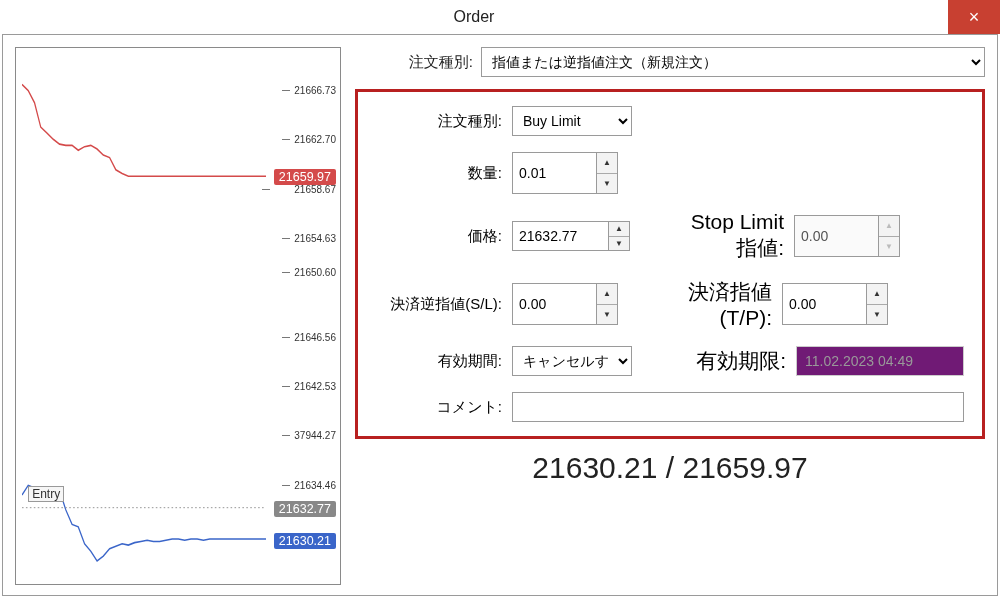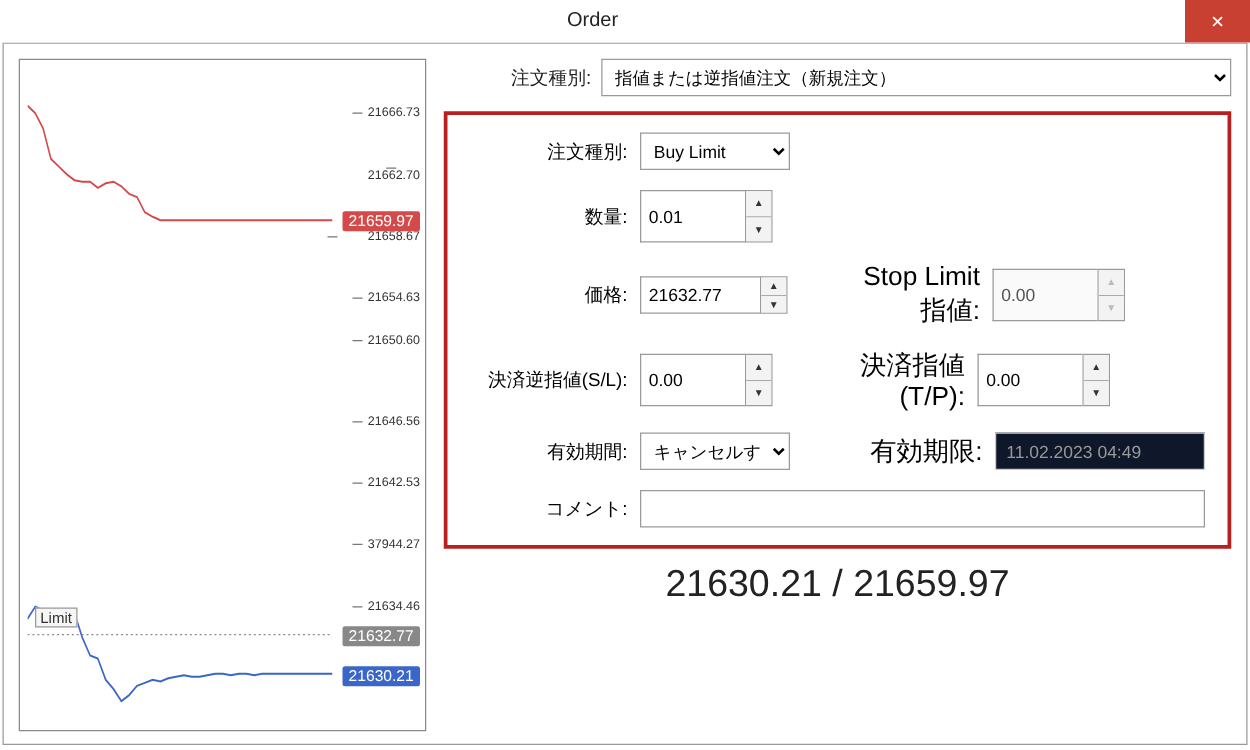--- a/index.html
+++ b/index.html
@@ -32,21 +32,21 @@
 .glbl2 { width: 120px; text-align: right; font-size: 21px; margin-left: 24px; }
 .ncell { display: flex; align-items: stretch; }
 .ninput { border: 1px solid #9a9a9a; border-right: none; padding: 0 6px; font-size: 14px; }
 .ninput.w100 { width: 96px; height: 30px; }
 .ninput.w90 { width: 84px; height: 42px; }
 .spinner { width: 22px; border: 1px solid #9a9a9a; display: flex; flex-direction: column; }
 .spinner div { flex: 1; display: flex; align-items: center; justify-content: center; font-size: 8px; background: #f3f3f3; cursor: pointer; color: #333; }
 .spinner div:first-child { border-bottom: 1px solid #aaa; }
 .spinner.disabled div { color: #bbb; cursor: default; }
 .sel-small { height: 30px; width: 120px; font-size: 14px; }
-.dateval { border: 1px solid #ccc; padding: 4px 8px; font-size: 14px; color: #999; background: #0f172a; height: 30px; width: 168px; display: flex; align-items: center; }
+.dateval { border: 1px solid #ccc; padding: 4px 8px; font-size: 14px; color: #999; background: #701a75; height: 30px; width: 168px; display: flex; align-items: center; }
 .comment-in { flex: 1; height: 30px; border: 1px solid #9a9a9a; padding: 0 6px; font-size: 14px; }
 .bigprice { text-align: center; font-size: 30px; color: #222; margin-top: 6px; }
 .submit-row { margin-top: 8px; }
 .submit-btn { width: 100%; height: 38px; border: 1px solid #6a8fc0; background: linear-gradient(#c4dcf4, #a6c9ee); font-size: 18px; color: #222; cursor: pointer; }
 </style>
 </head>
 <body>
 
 <div class="titlebar">
   <div class="title">Order</div>
@@ -62,21 +62,21 @@
           <polyline points="0.0,30.6 7.9,36.7 15.9,48.9 23.8,73.4 31.8,79.5 39.7,85.6 47.7,90.5 55.6,91.7 63.6,91.7 71.5,96.6 79.5,93.0 87.4,91.7 95.4,95.4 103.3,101.5 111.3,104.0 119.2,116.2 127.2,119.9 135.1,122.7 143.1,122.7 151.0,122.7 159.0,122.7 166.9,122.7 174.9,122.7 182.8,122.7 190.8,122.7 198.7,122.7 206.7,122.7 214.6,122.7 222.6,122.7 230.5,122.7 238.5,122.7 246.4,122.7 254.4,122.7 262.3,122.7 270.3,122.7 278.2,122.7 286.2,122.7 294.1,122.7 302.1,122.7 310.0,122.7" fill="none" stroke="#d44a4a" stroke-width="1.6"></polyline>
           <polyline points="0.0,442.8 7.9,433.0 15.9,435.5 23.8,442.8 31.8,440.4 39.7,435.5 47.7,437.9 55.6,457.5 63.6,472.2 71.5,474.6 79.5,491.7 87.4,499.1 95.4,508.9 103.3,504.0 111.3,496.6 119.2,494.2 127.2,491.7 135.1,493.0 143.1,490.5 151.0,489.3 159.0,488.1 166.9,489.3 174.9,489.3 182.8,488.1 190.8,486.9 198.7,486.9 206.7,488.1 214.6,486.9 222.6,486.9 230.5,488.1 238.5,486.9 246.4,486.9 254.4,486.9 262.3,486.9 270.3,486.9 278.2,486.9 286.2,486.9 294.1,486.9 302.1,486.9 310.0,486.9" fill="none" stroke="#3a65c9" stroke-width="1.6"></polyline>
           <line x1="0" y1="455.4181395348784" x2="310" y2="455.4181395348784" stroke="#888" stroke-width="1" stroke-dasharray="2,3"></line>
         </svg>
     </div>
     <div id="yticks">
         <div class="ytick" style="right: 4px; top: 37.0005px;">
           <div class="tickmark"></div>
           <span>21666.73</span>
         </div>
-        <div class="ytick" style="right: 4px; top: 86.2977px; flex-direction: column;">
+        <div class="ytick" style="right: 4px; top: 86.2977px;">
           <div class="tickmark"></div>
           <span>21662.70</span>
         </div>
         <div class="ytick" style="right: 4px; top: 135.595px; gap: 20px;">
           <div class="tickmark"></div>
           <span>21658.67</span>
         </div>
         <div class="ytick" style="right: 4px; top: 185.014px;">
           <div class="tickmark"></div>
           <span>21654.63</span>
@@ -100,21 +100,21 @@
         <div class="ytick" style="right: 4px; top: 431.745px;">
           <div class="tickmark"></div>
           <span>21634.46</span>
         </div>
       </div>
     <div id="badges">
         <div class="pricebadge badge-red" style="top: 128.693px;">21659.97</div>
         <div class="pricebadge badge-gray" style="top: 461.418px;">21632.77</div>
         <div class="pricebadge badge-blue" style="top: 492.733px;">21630.21</div>
       </div>
-  <div class="entry-label" style="left: 12.2px; top: 438.372px;">Limit</div>
+  <div class="entry-label" style="left: 12.2px; top: 438.372px;">Entry</div>
     </div>
 
   <div class="right">
     <div class="row">
       <div class="lbl top-lbl">注文種別:</div>
       <select class="sel-full"><option>指値または逆指値注文（新規注文）</option></select>
     </div>
 
     <div class="redbox">
       <div class="gridrow">

